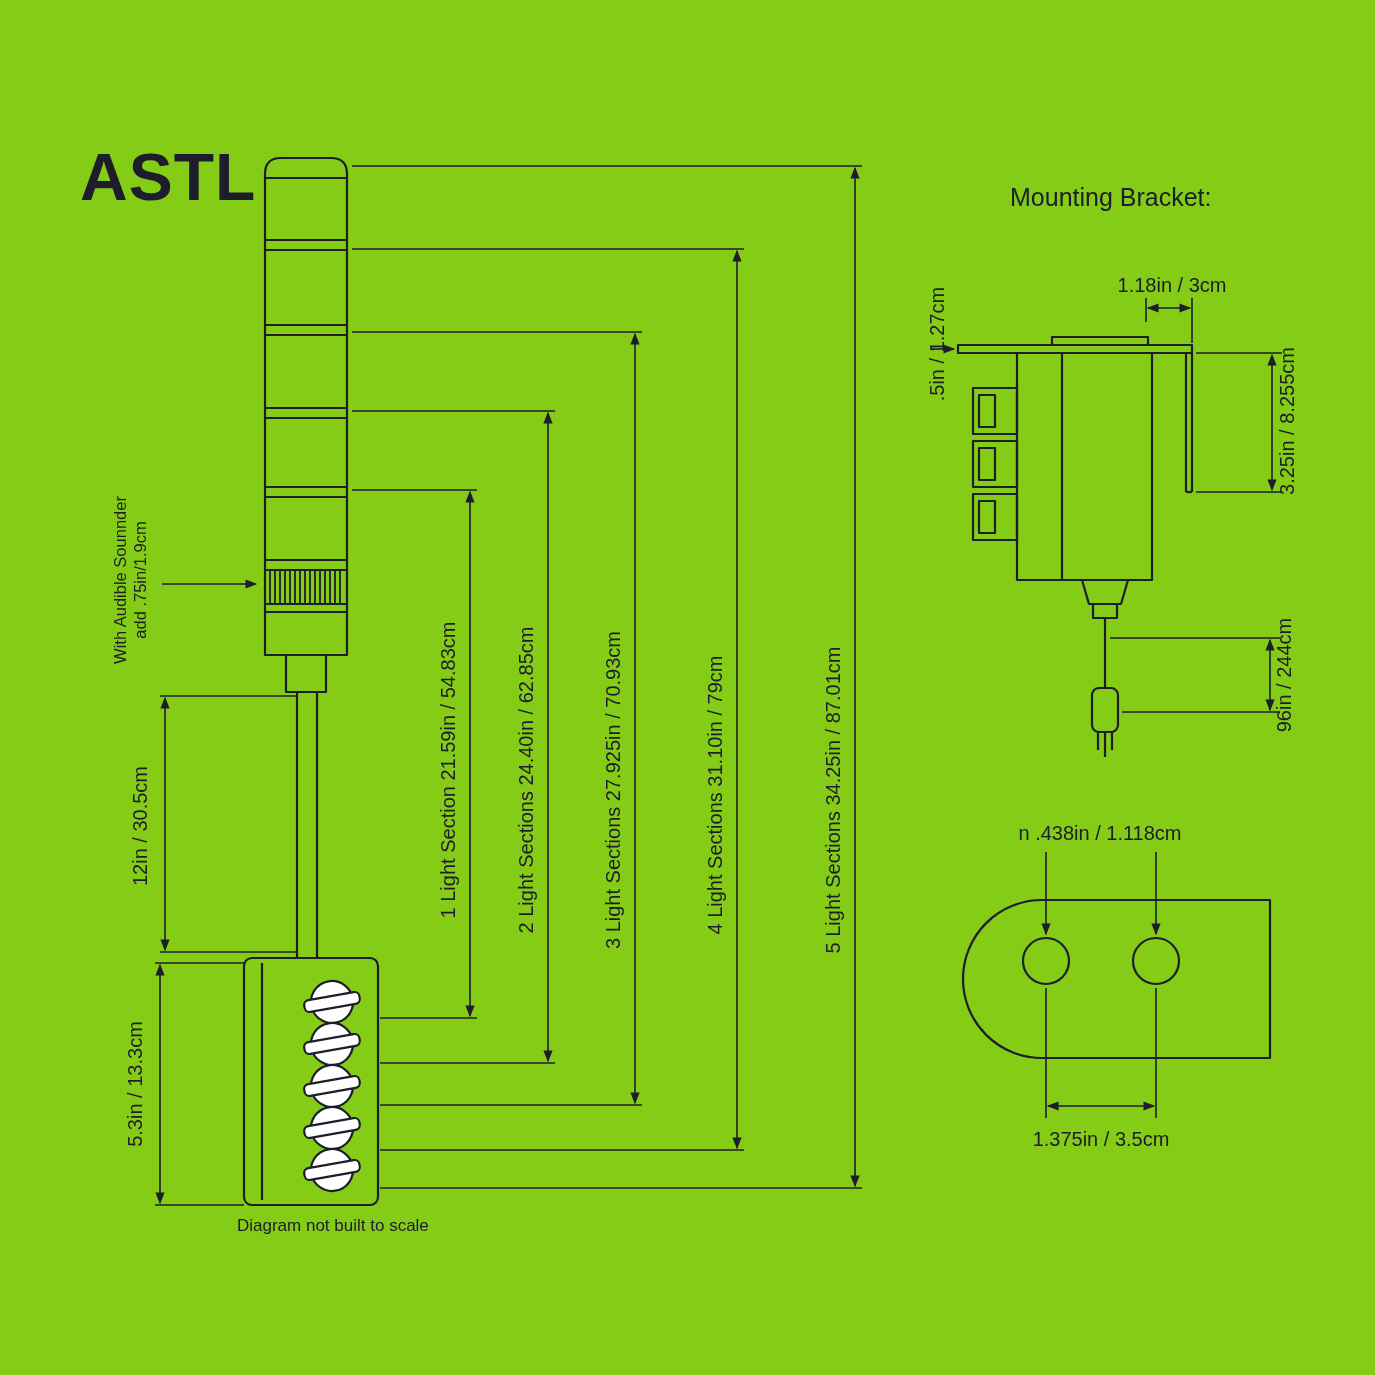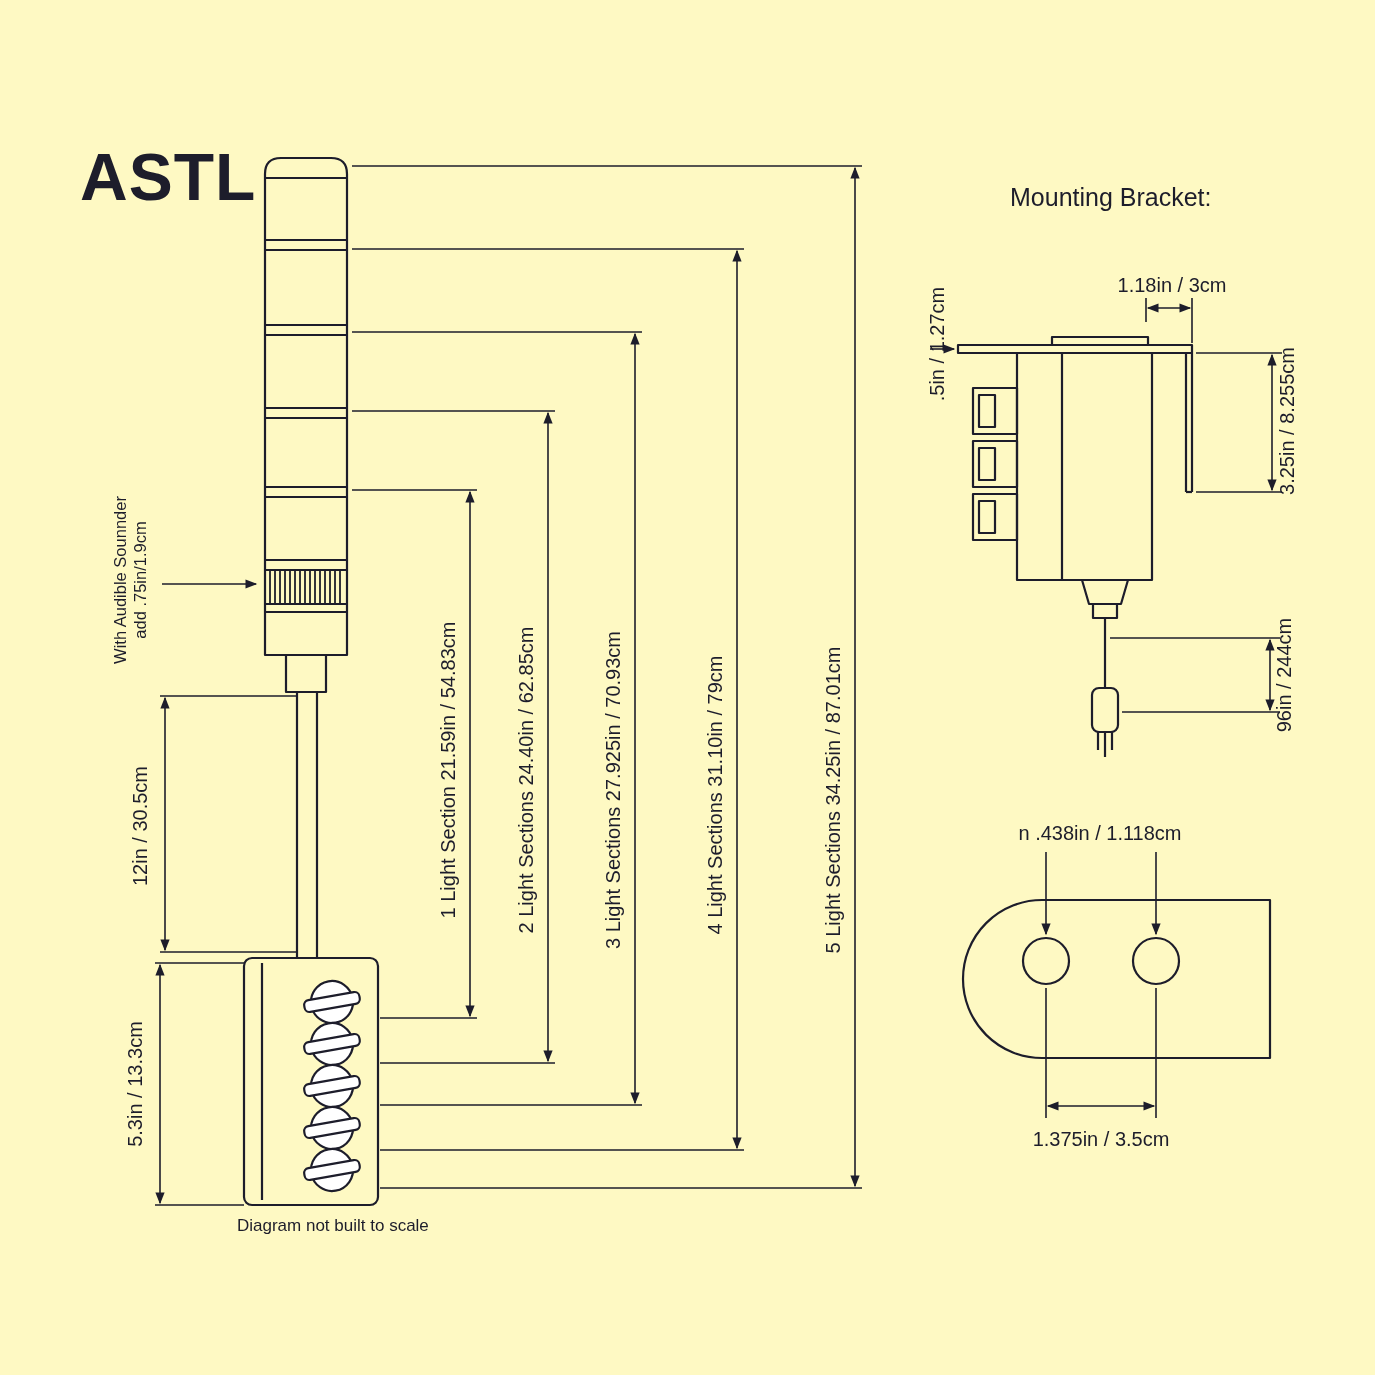--- a/index.html
+++ b/index.html
@@ -1,16 +1,16 @@
 <!DOCTYPE html>
 <html><head>
 <meta charset="utf-8">
 <style>
   html,body{margin:0;padding:0;background:#ffffff;}
-  .canvas{position:relative;width:1375px;height:1375px;background:#fef9c3;
+  .canvas{position:relative;width:1375px;height:1375px;background:#84cc16;
           font-family:"Liberation Sans",sans-serif;overflow:hidden;}
   svg{display:block;}
   
   .ln  {stroke:#1d1d2b;stroke-width:2.2;fill:none;stroke-linejoin:round;stroke-linecap:butt;}
   .lnf {stroke:#1d1d2b;stroke-width:2.2;fill:#ffffff;stroke-linejoin:round;}
   .rib {stroke:#1d1d2b;stroke-width:1.8;fill:none;}
   .dln {stroke:#1d1d2b;stroke-width:1.6;fill:none;}
   
   text{fill:#1d1d2b;}
   .title {font-size:66px;font-weight:600;letter-spacing:1px;}

